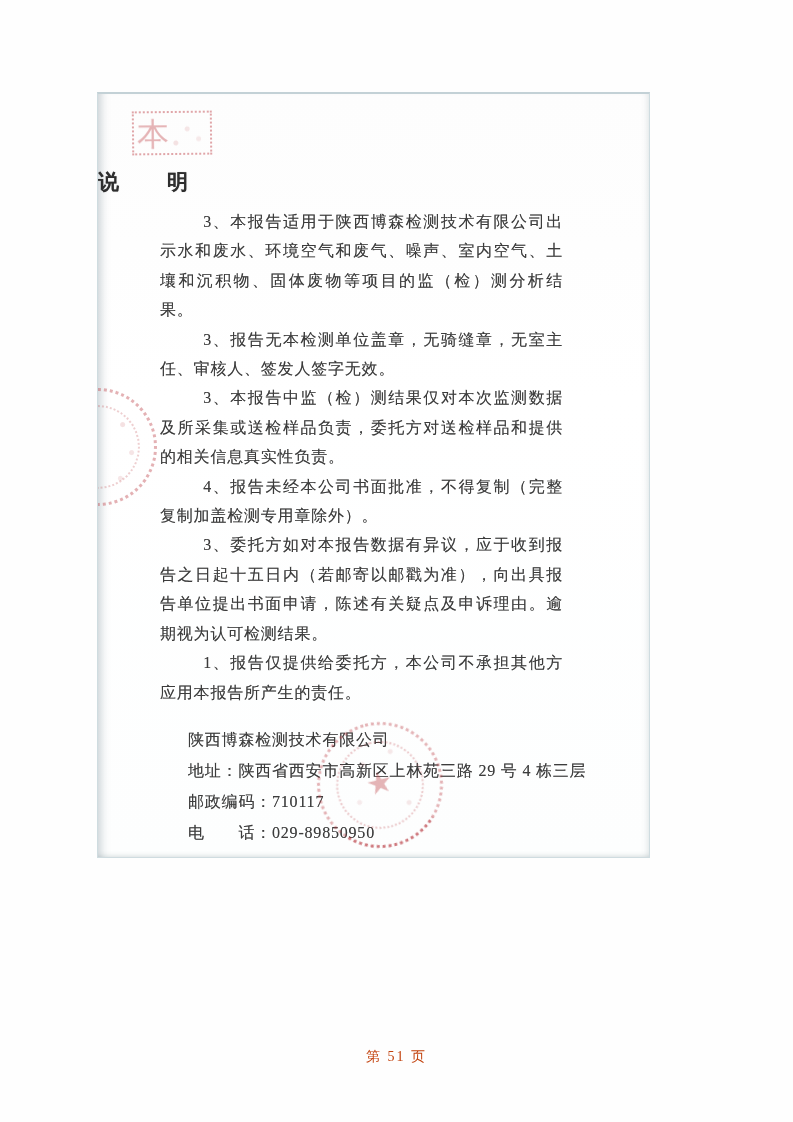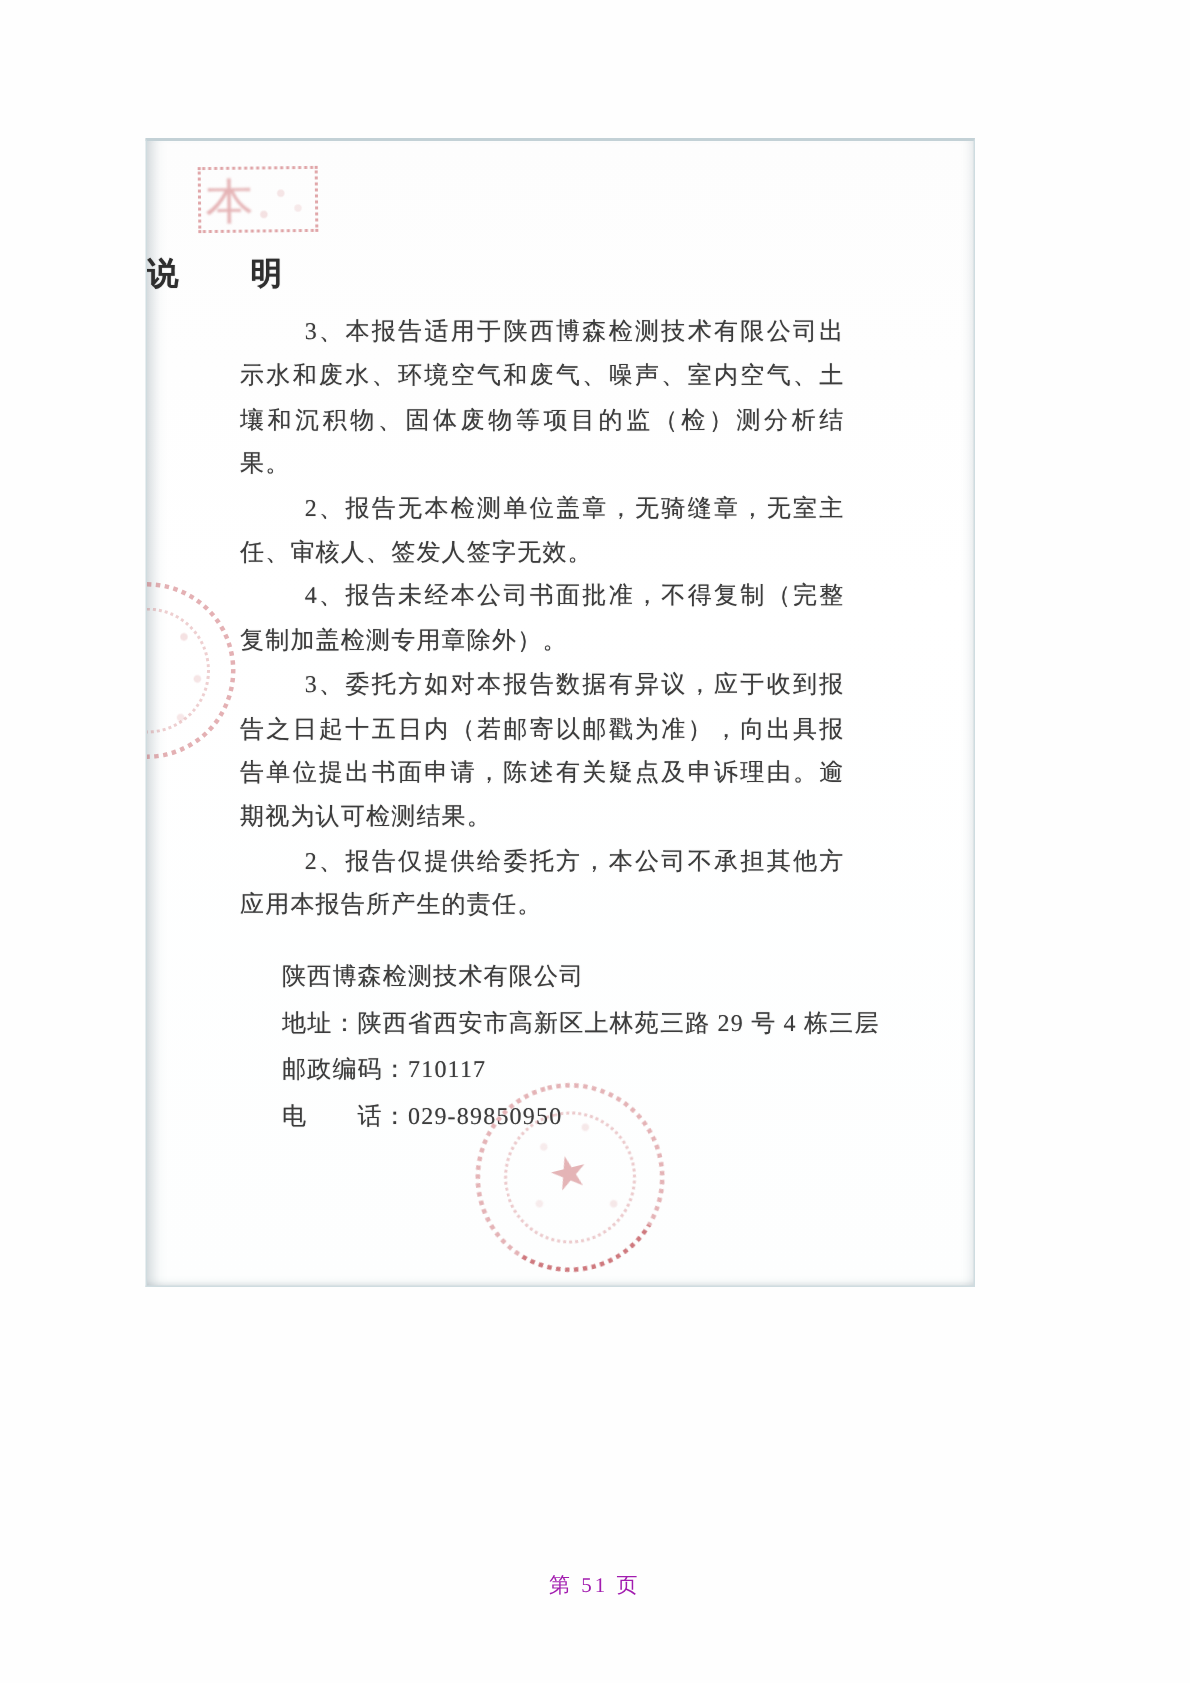--- a/index.html
+++ b/index.html
@@ -56,21 +56,21 @@
     text-shadow: 0 0 0.6px rgba(60,60,60,0.5);
   }
   .company-block div { white-space: pre; }
 
   .page-footer {
     position: absolute;
     left: 0; right: 0; top: 1048px;
     text-align: center;
     font-size: 14px;
     letter-spacing: 2px;
-    color: #a21caf;
+    color: #c2410c;
   }
 
   
   .stamp { position: absolute; pointer-events: none; }
 
   .stamp-rect {
     left: 34px; top: 17px;
     width: 80px; height: 44px;
     border: 2px dotted rgba(188,58,64,0.45);
     transform: rotate(-0.6deg);
@@ -142,24 +142,25 @@
   </div>
 
   <div class="stamp stamp-half-circle">
     <div class="inner-ring"></div>
   </div>
 
   <div class="doc-title">说　　明</div>
 
   <div class="doc-body">
     <p>3、本报告适用于陕西博森检测技术有限公司出示水和废水、环境空气和废气、噪声、室内空气、土壤和沉积物、固体废物等项目的监（检）测分析结果。</p>
-    <p>2、报告无本检测单位盖章，无骑缝章，无室主任、审核人、签发人签字无效。</p>
+    <p>3、报告无本检测单位盖章，无骑缝章，无室主任、审核人、签发人签字无效。</p>
+    <p>3、本报告中监（检）测结果仅对本次监测数据及所采集或送检样品负责，委托方对送检样品和提供的相关信息真实性负责。</p>
     <p>4、报告未经本公司书面批准，不得复制（完整复制加盖检测专用章除外）。</p>
     <p>3、委托方如对本报告数据有异议，应于收到报告之日起十五日内（若邮寄以邮戳为准），向出具报告单位提出书面申请，陈述有关疑点及申诉理由。逾期视为认可检测结果。</p>
-    <p>2、报告仅提供给委托方，本公司不承担其他方应用本报告所产生的责任。</p>
+    <p>1、报告仅提供给委托方，本公司不承担其他方应用本报告所产生的责任。</p>
   </div>
 
   <div class="company-block">
     <div>陕西博森检测技术有限公司</div>
     <div>地址：陕西省西安市高新区上林苑三路 29 号 4 栋三层</div>
     <div>邮政编码：710117</div>
     <div>电　　话：029-89850950</div>
   </div>
 
   <div class="stamp stamp-round">

